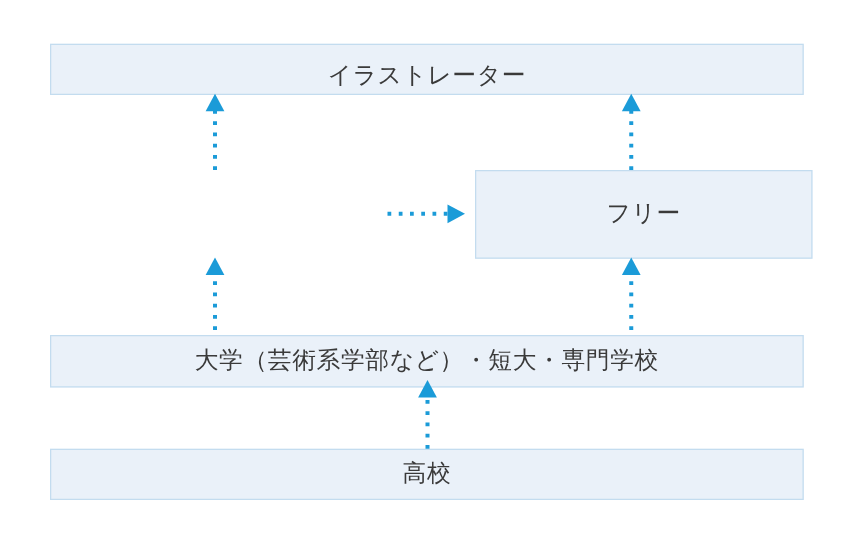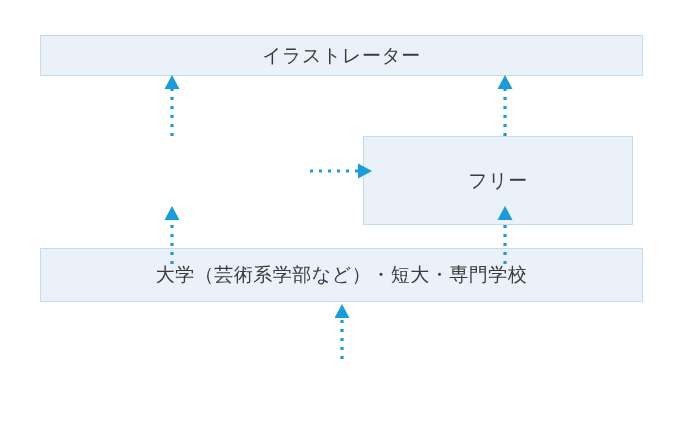--- a/index.html
+++ b/index.html
@@ -30,32 +30,32 @@
     justify-content: center;
     text-align: center;
     color: #3a3a3a;
     font-size: 19px;
     line-height: 1.45;
     letter-spacing: 0.5px;
     white-space: pre-line;
     font-weight: 400;
   }
   .node-illustrator {
-    left: 40px;  top: 35px;  width: 603px; height: 41px;
+    left: 40px;  top: 35px;  width: 603px; height: 41px; align-items: flex-end;
   }
   .node-agency {
     left: 40px;  top: 136px; width: 265px; height: 71px;
     font-size: 18px;
     line-height: 1.35;
   }
   .node-freelance {
-    left: 363px; top: 136px; width: 270px; height: 89px;
+    left: 380px; top: 136px; width: 270px; height: 71px;
   }
   .node-university {
-    left: 40px;  top: 248px; width: 603px; height: 54px;
+    left: 40px;  top: 268px; width: 603px; height: 42px;
   }
   .node-highschool {
     left: 40px;  top: 359px; width: 603px; height: 41px;
   }
   .arrow-layer {
     position: absolute;
     left: 0; top: 0;
     width: 680px; height: 436px;
     pointer-events: none;
   }
@@ -71,20 +71,23 @@
 
 
   <div class="node node-freelance">
     <span>フリー</span>
   </div>
 
   <div class="node node-university">
     <span>大学（芸術系学部など）・短大・専門学校</span>
   </div>
 
+  <div class="node node-highschool">
+    <span>高校</span>
+  </div>
 
   <svg class="arrow-layer" width="680" height="436" viewBox="0 0 680 436">
 
     <g>
       <line x1="172" y1="136" x2="172" y2="88" stroke="#1b9bd8" stroke-width="3.2" stroke-linecap="butt" stroke-dasharray="3 6"></line>
       <polygon points="172,75 179.5,89 164.5,89" fill="#1b9bd8"></polygon>
     </g>
 
     <g>
       <line x1="505" y1="136" x2="505" y2="88" stroke="#1b9bd8" stroke-width="3.2" stroke-linecap="butt" stroke-dasharray="3 6"></line>

